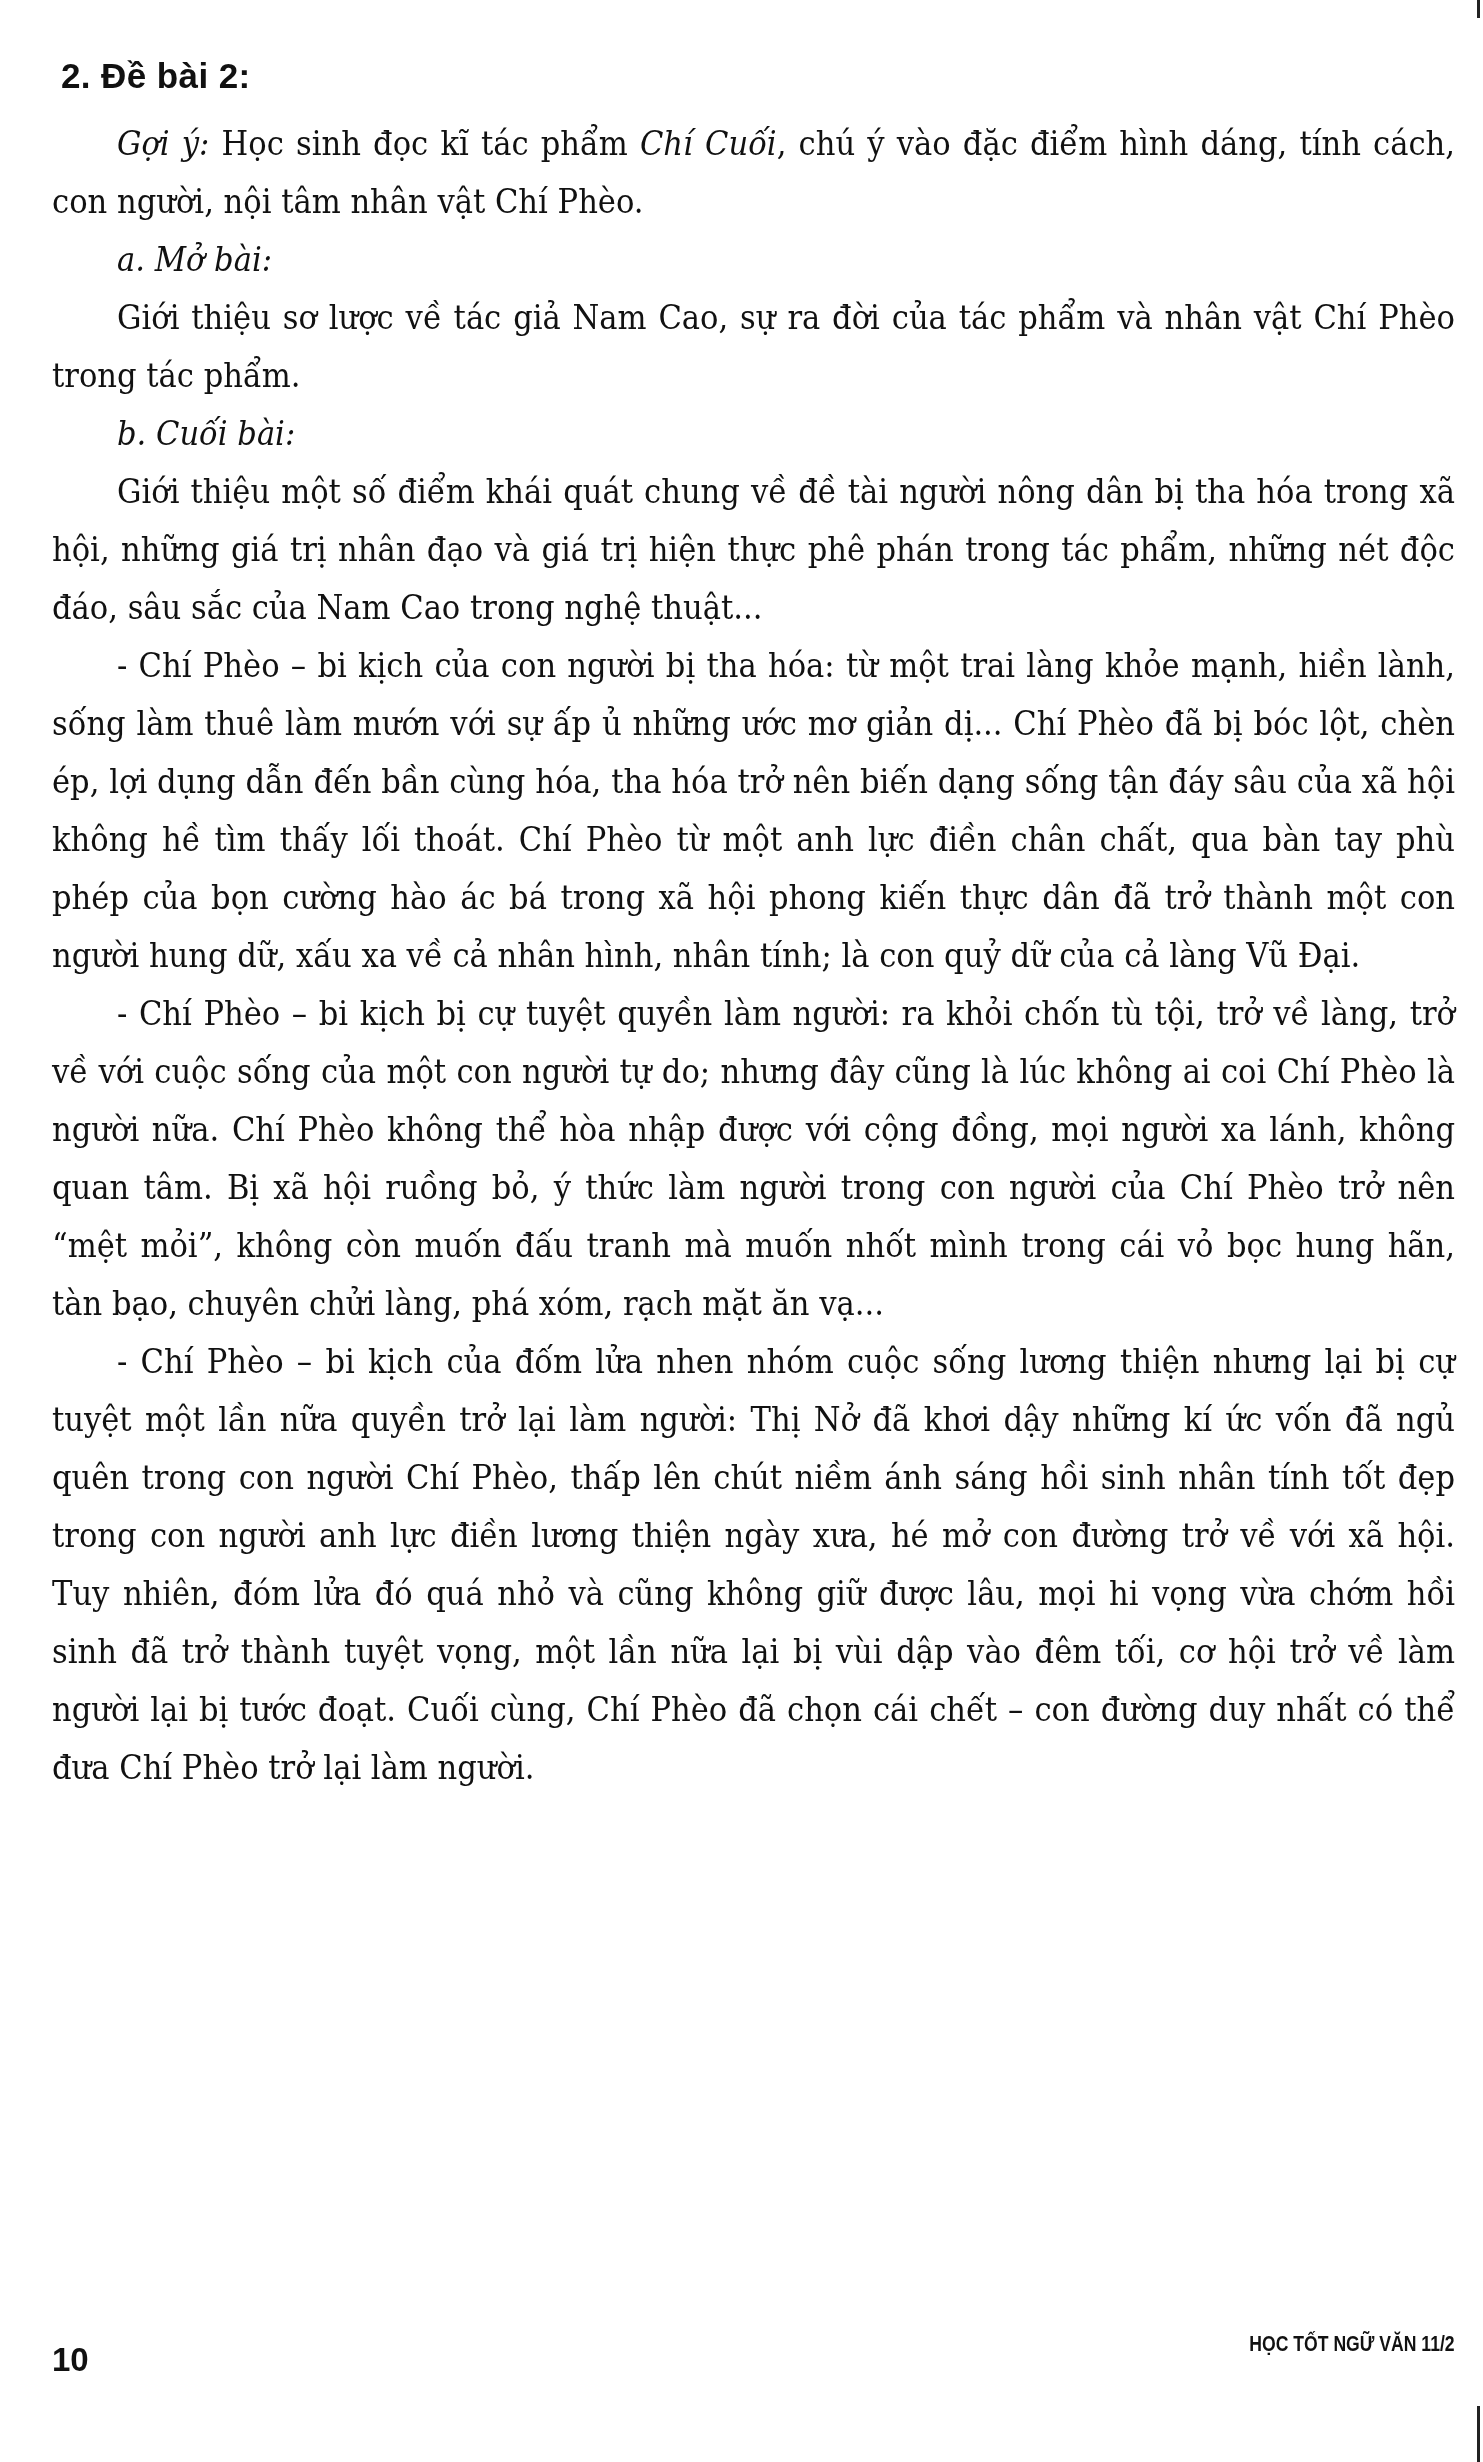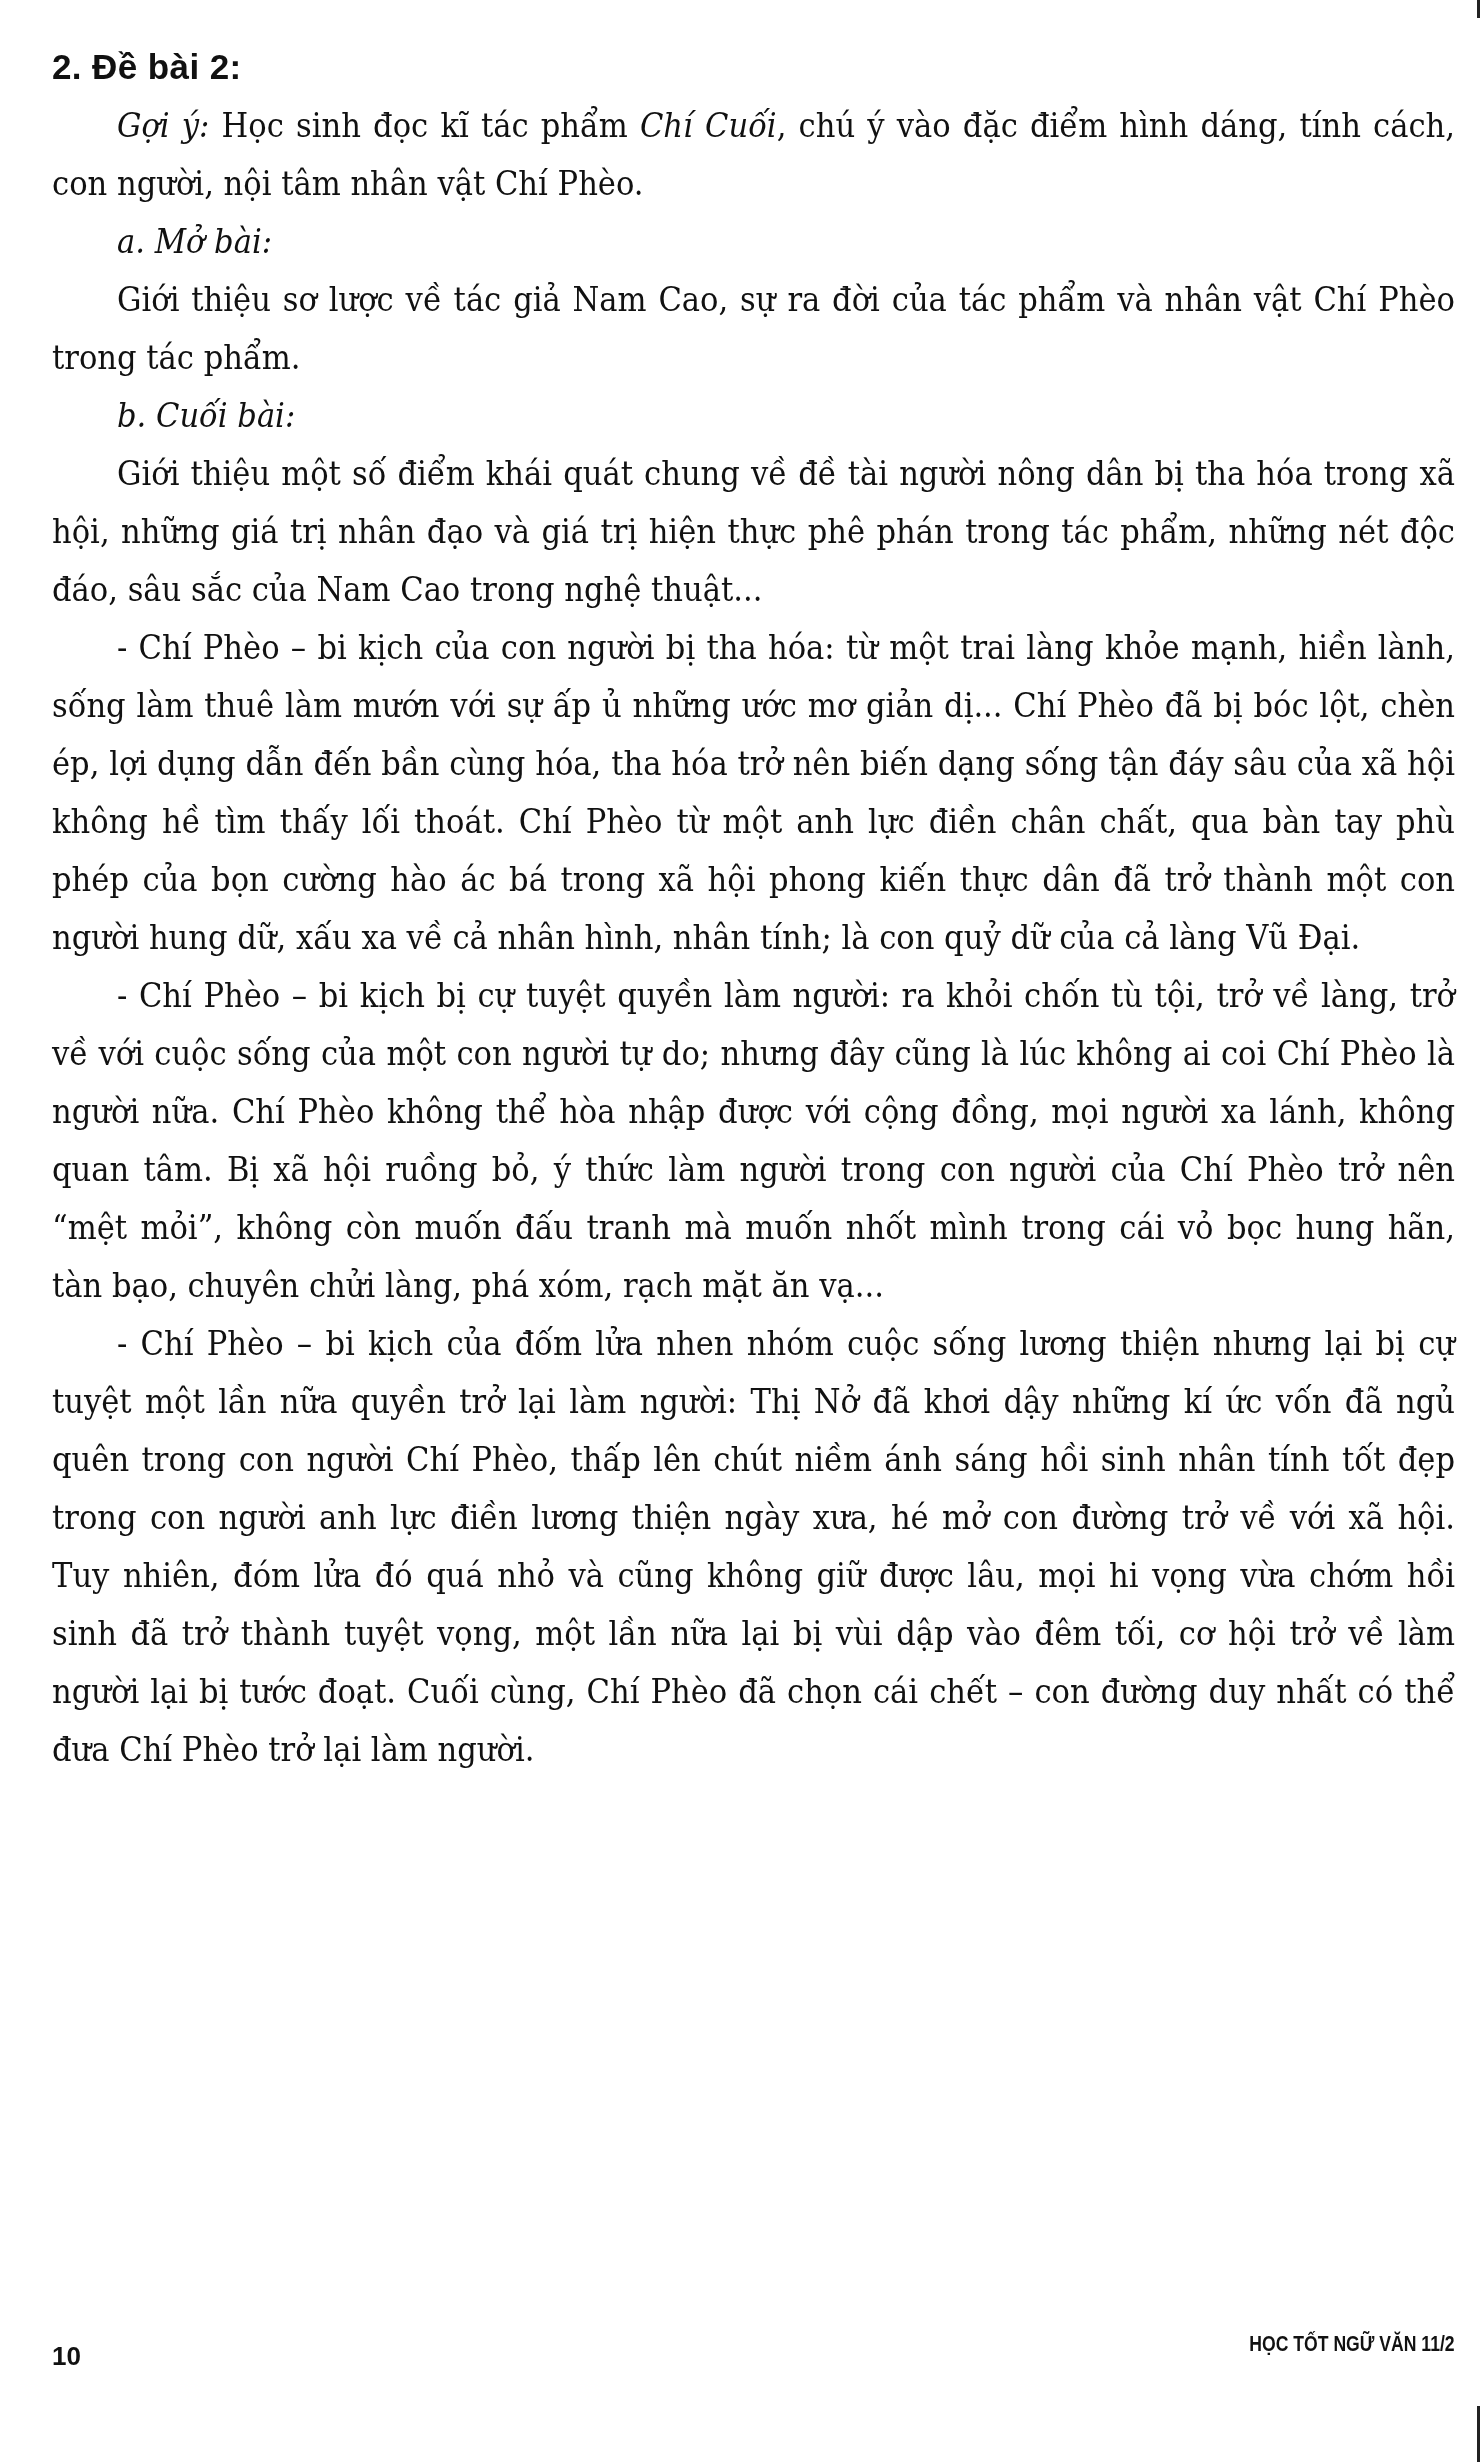--- a/index.html
+++ b/index.html
@@ -1,28 +1,28 @@
 <!DOCTYPE html>
 <html style="font-size:13.4px"><head>
 <meta charset="utf-8">
 <style>
   html, body { margin: 0; padding: 0; background: #ffffff; }
   body { width: 1483px; height: 2462px; position: relative; overflow: hidden;
          font-family: "DejaVu Serif", "Liberation Serif", serif; color: #111; }
   .page { position: absolute; left: 52px; top: 38px; width: 1403px; }
   .heading { font-family: "Liberation Sans", "DejaVu Sans", sans-serif; font-weight: bold;
-             font-size: 35px; line-height: 58px; margin: 0; letter-spacing: 0.4px; }
+             font-size: 35px; line-height: 58px; margin: 9px; letter-spacing: 0.4px; }
   p { margin: 0; font-size: 34px; line-height: 58px; text-align: justify;
       text-align-last: left; font-stretch: condensed; }
   .indent { text-indent: 65px; }
   .ind2 { padding-left: 65px; }
   .it { font-style: italic; }
   .footer { position: absolute; left: 52px; top: 2326px; width: 1403px; height: 67px; }
   .page-num { position: absolute; left: 0; top: 15px; font-family: "Liberation Sans", sans-serif;
-              font-weight: bold; font-size: 26px; }
+              font-weight: bold; font-size: 33px; }
   .book-title { position: absolute; right: 0; top: 5px; font-family: "Liberation Sans", sans-serif;
                 font-weight: bold; font-size: 22px; transform: scaleX(0.8); transform-origin: right; }
   .edge { position: absolute; right: 3.3px; width: 2.5px; background: #222; }
 </style>
 </head>
 <body>
 
 <div class="edge" style="top:0;height:18.4px;"></div>
 <div class="edge" style="top:2406px;height:57px;"></div>
 

